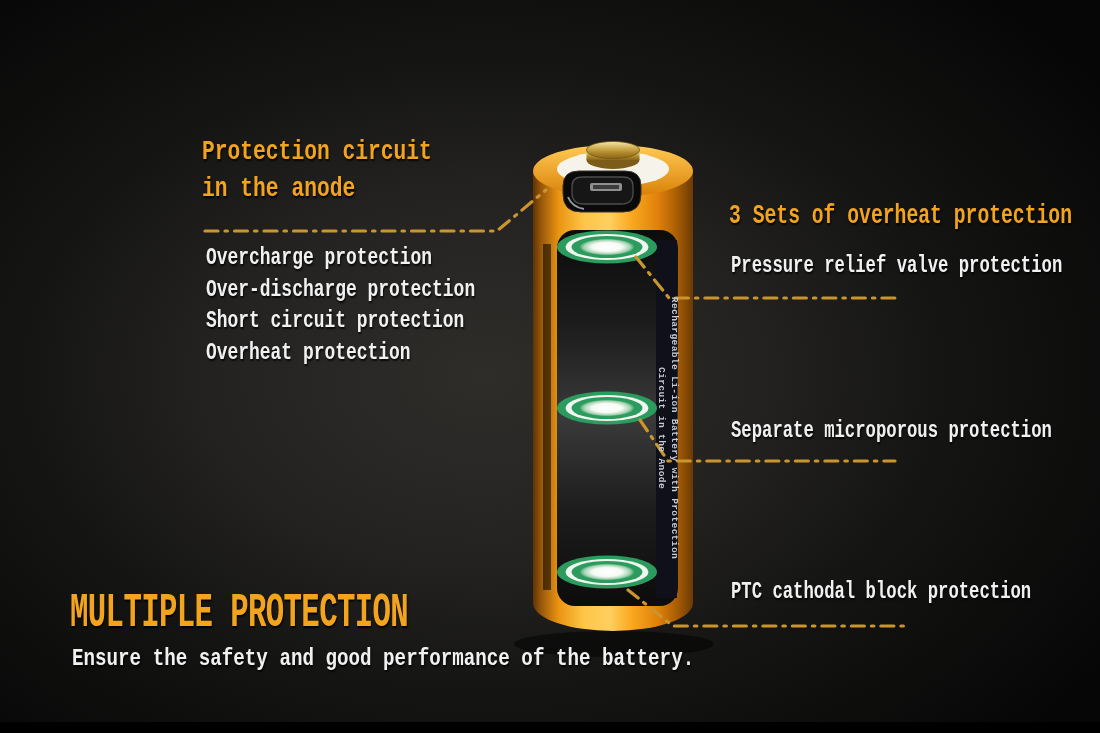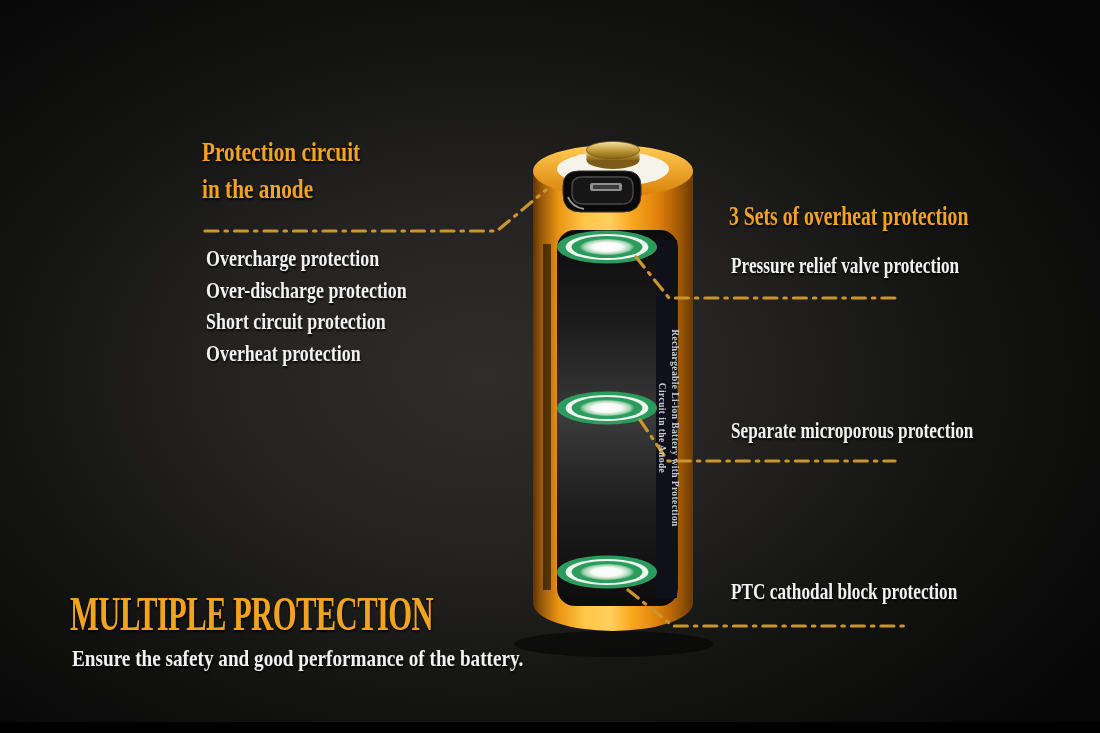--- a/index.html
+++ b/index.html
@@ -1,19 +1,19 @@
 <!DOCTYPE html>
 <html style="--accent: #f3a41f; --dash_gold: #c9952c; --text_white: #f1f1f1; --ring_green: #2c9c5e;"><head>
 <meta charset="utf-8">
 <style>
   html,body{margin:0;padding:0;background:#000;}
   .stage{
     position:relative;width:1100px;height:722px;overflow:hidden;
     background:radial-gradient(ellipse 760px 520px at 44% 52%, #2e2d2a 0%, #242322 34%, #141413 62%, #060606 100%);
-    font-family:Liberation Serif, serif;
+    font-family:Liberation Mono, monospace;
     font-weight:bold;
   }
   .abs{position:absolute;white-space:nowrap;}
   .condensed{transform-origin:left top;}
   .orange{color:var(--accent,#f3a41f);text-shadow:1px 2px 2px rgba(0,0,0,.85);}
   .white{color:var(--text_white,#f1f1f1);text-shadow:1px 2px 2px rgba(0,0,0,.8);}
   .anode-heading{left:202px;top:133px;font-size:28px;line-height:37px;transform:scaleX(.76);}
   .anode-heading span{display:block;}
   .anode-list{left:206px;top:243px;font-size:23px;line-height:31.5px;transform:scaleX(.78);}
   .anode-list span{display:block;}

